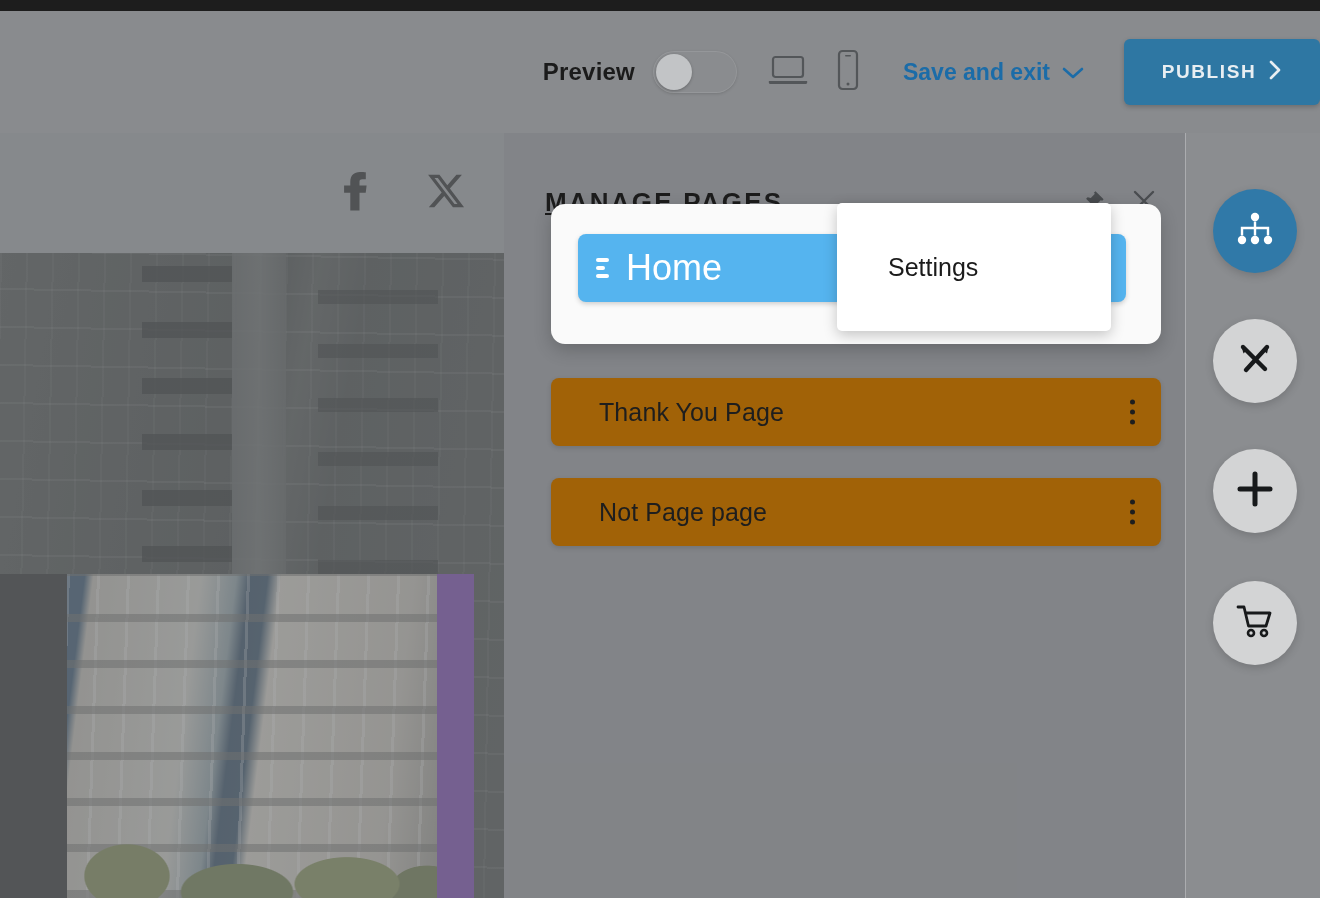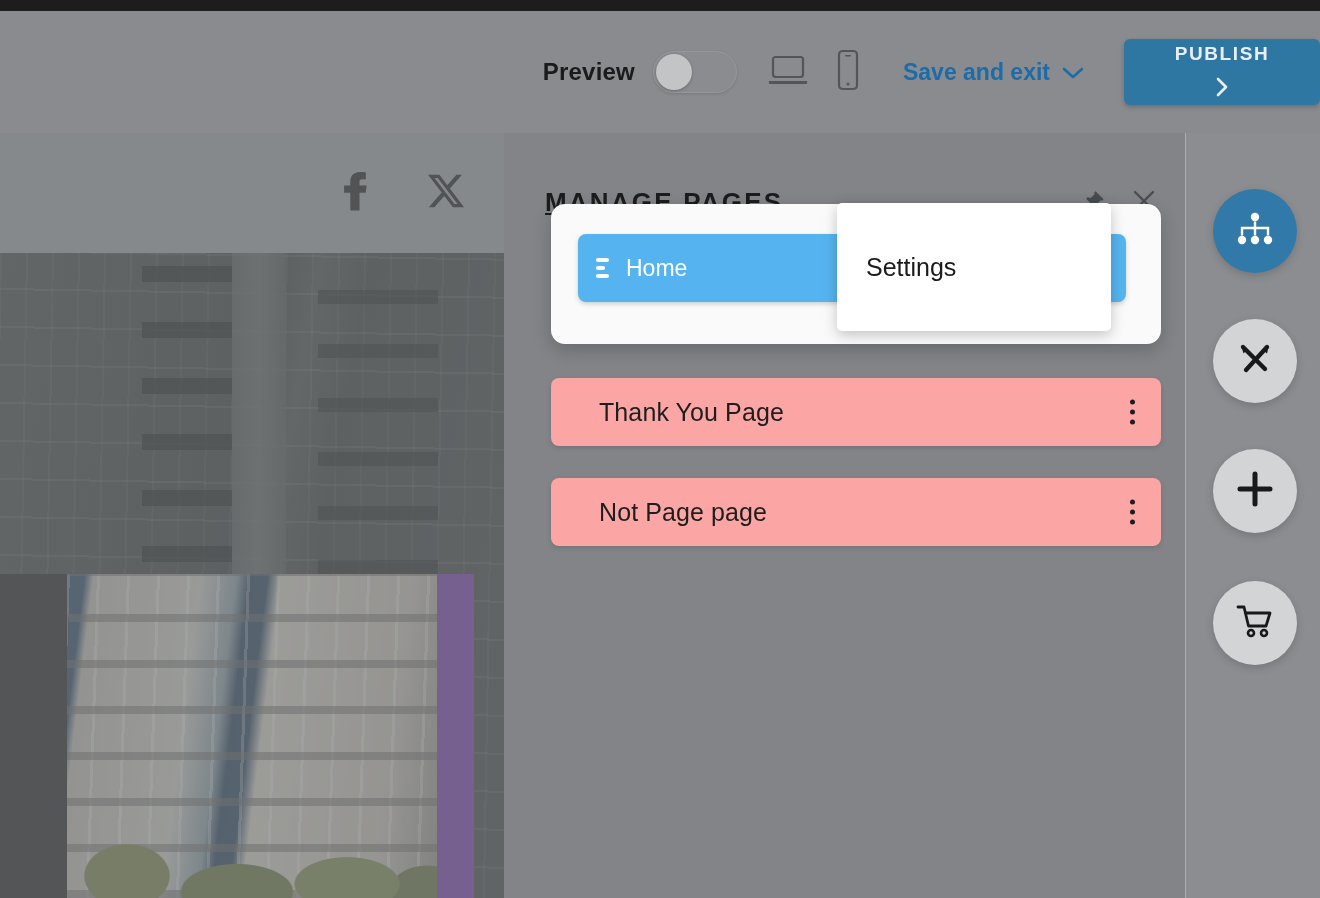--- a/index.html
+++ b/index.html
@@ -51,21 +51,21 @@
     cursor:pointer; white-space:nowrap;
   }
   .save-exit .chev{ display:block; }
   .publish-btn{
     background:#2e77a3; color:#e8eef2;
     font-size:19px; font-weight:700; letter-spacing:1.6px;
     border:none; border-radius:6px;
     padding:0 26px; height:66px; min-width:196px;
     display:flex; align-items:center; justify-content:center; gap:12px;
     box-shadow:0 2px 5px rgba(0,0,0,.22);
-    cursor:pointer; font-family:"Liberation Sans", sans-serif;flex-direction:column;
+    cursor:pointer; font-family:"Liberation Sans", sans-serif;
   }
 
   
   .site-header{
     position:absolute; left:0; top:133px; width:504px; height:120px;
     background:#96989b;
     display:flex; align-items:center; justify-content:flex-end;
     padding-right:38px; gap:54px;
   }
   .social-ico{ color:#0b0b0b; }
@@ -156,21 +156,21 @@
     text-decoration:underline;
   }
   .head-btn{ margin-left:26px; cursor:pointer; color:#4a4d50; display:block; }
 
   .pages-list{
     position:absolute; left:47px; top:105px; width:610px;
   }
   .page-row{
     position:relative; height:68px; border-radius:8px;
     display:flex; align-items:center;
-    background:#fca5a5;
+    background:#a16207;
     box-shadow:0 2px 5px rgba(0,0,0,.13);
     margin-bottom:32px;
     cursor:pointer;
   }
   .page-row .label{
     font-size:25px; color:#1e1e1e; margin-left:48px; letter-spacing:.1px;
   }
   .page-row .kebab{
     position:absolute; right:26px; top:50%; transform:translateY(-50%);
     display:flex; flex-direction:column; gap:5px; cursor:pointer;
@@ -191,37 +191,37 @@
     cursor:pointer;
   }
   .home-row .drag{
     margin-left:18px; display:flex; flex-direction:column; gap:4px; cursor:grab;
   }
   .home-row .drag i{ display:block; height:4px; background:#fff; border-radius:2px; }
   .home-row .drag i:nth-child(1){ width:13px; }
   .home-row .drag i:nth-child(2){ width:9px; }
   .home-row .drag i:nth-child(3){ width:13px; }
   .home-row .label{
-    font-size:23px; color:#ffffff; margin-left:17px;
+    font-size:36px; color:#ffffff; margin-left:17px;
   }
   .home-row .kebab{
     position:absolute; right:24px; top:50%; transform:translateY(-50%);
     display:flex; flex-direction:column; gap:5px; cursor:pointer;
   }
   .home-row .kebab i{ width:5px; height:5px; border-radius:50%; background:#fff; display:block; }
 
   
   .settings-menu{
     position:absolute; left:286px; top:-1px; width:274px; height:128px;
     background:#ffffff; border-radius:5px;
     box-shadow:0 4px 14px rgba(0,0,0,.22);
     display:flex; align-items:center;
   }
   .settings-menu .item{
-    font-size:25px; color:#1b1b1b; padding-left:29px; cursor:pointer;
+    font-size:25px; color:#1b1b1b; padding-left:51px; cursor:pointer;
     width:100%; line-height:1;
   }
 
   
   .rail{
     position:absolute; left:1186px; top:133px; width:134px; height:765px;
   }
   .rail-btn{
     position:absolute; left:27px;
     width:84px; height:84px; border-radius:50%;

